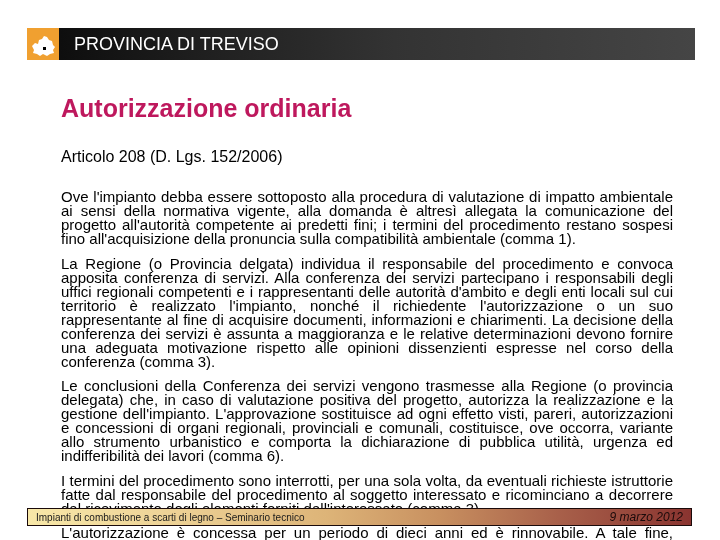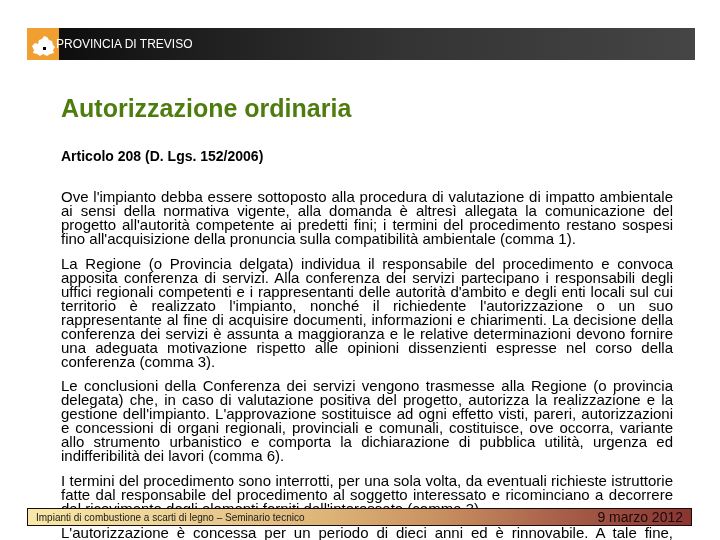--- a/index.html
+++ b/index.html
@@ -27,45 +27,45 @@
       position: absolute;
       left: 27px;
       top: 28px;
       width: 32px;
       height: 32px;
       background: #f0a030;
     }
     .logo svg { display: block; }
     .header-title {
       position: absolute;
-      left: 56px;
+      left: 74px;
       top: 33px;
-      font-size: 12px;
+      font-size: 18px;
       color: #ffffff;
       letter-spacing: 0px;
       line-height: 22px;
       white-space: nowrap;
     }
     .page-title {
       position: absolute;
       left: 61px;
       top: 92px;
       font-size: 25px;
       font-weight: bold;
-      color: #4d7c0f;
+      color: #be185d;
       line-height: 32px;
       white-space: nowrap;
     }
     .subtitle {
       position: absolute;
       left: 61px;
       top: 149px;
       width: 620px;
-      font-size: 14px;
-      font-weight: bold;
+      font-size: 16px;
+      font-weight: normal;
       line-height: 15px;
     }
     .subtitle div { white-space: nowrap; }
     .body-text {
       position: absolute;
       left: 61px;
       top: 190px;
       width: 612px;
     }
     .para {
@@ -90,24 +90,25 @@
       top: 2px;
       font-size: 10px;
       line-height: 13px;
       color: #1a1a1a;
       white-space: nowrap;
     }
     .footer-right {
       position: absolute;
       right: 8px;
       top: 2px;
-      font-size: 14px;
+      font-size: 12px;
       line-height: 13px;
       color: #1a0a0a;
       white-space: nowrap;
+      font-style: italic;
     }
   </style>
 </head>
 <body>
 
 <div class="header-bar"></div>
 <div class="logo">
   <svg width="32" height="32" viewBox="0 0 32 32">
     <path d="M5 18 L8 15 L11 16 L12 12 L15 11 L17 8 L20 9 L22 12 L25 13 L26 17 L28 19 L26 22 L27 25 L23 26 L20 28 L16 26 L13 28 L10 26 L6 25 L7 22 Z" fill="#ffffff"></path>
     <rect x="16" y="19" width="3" height="3" fill="#000000"></rect>

